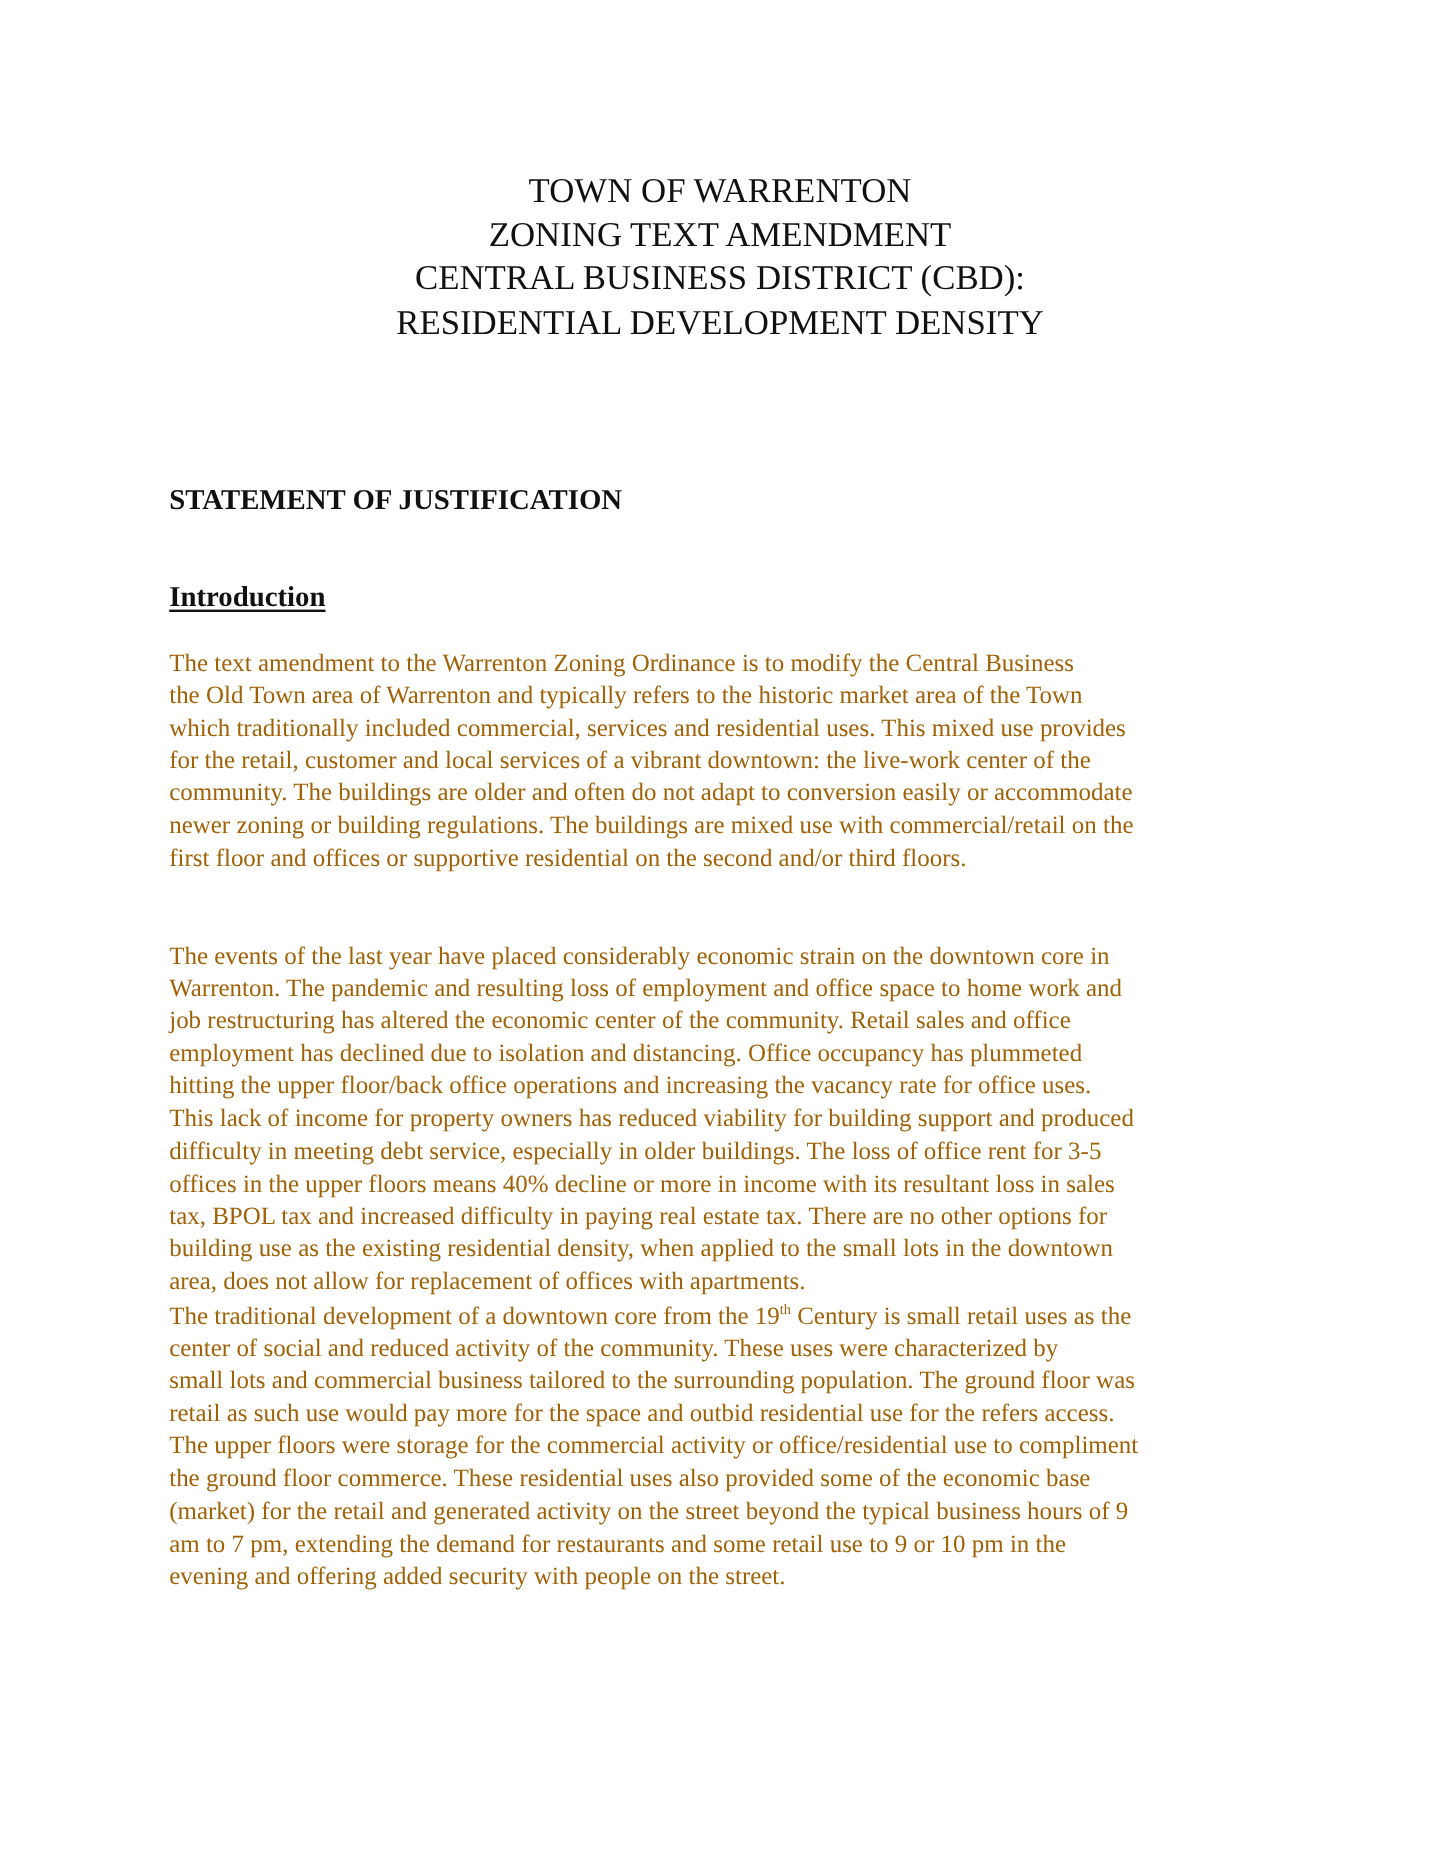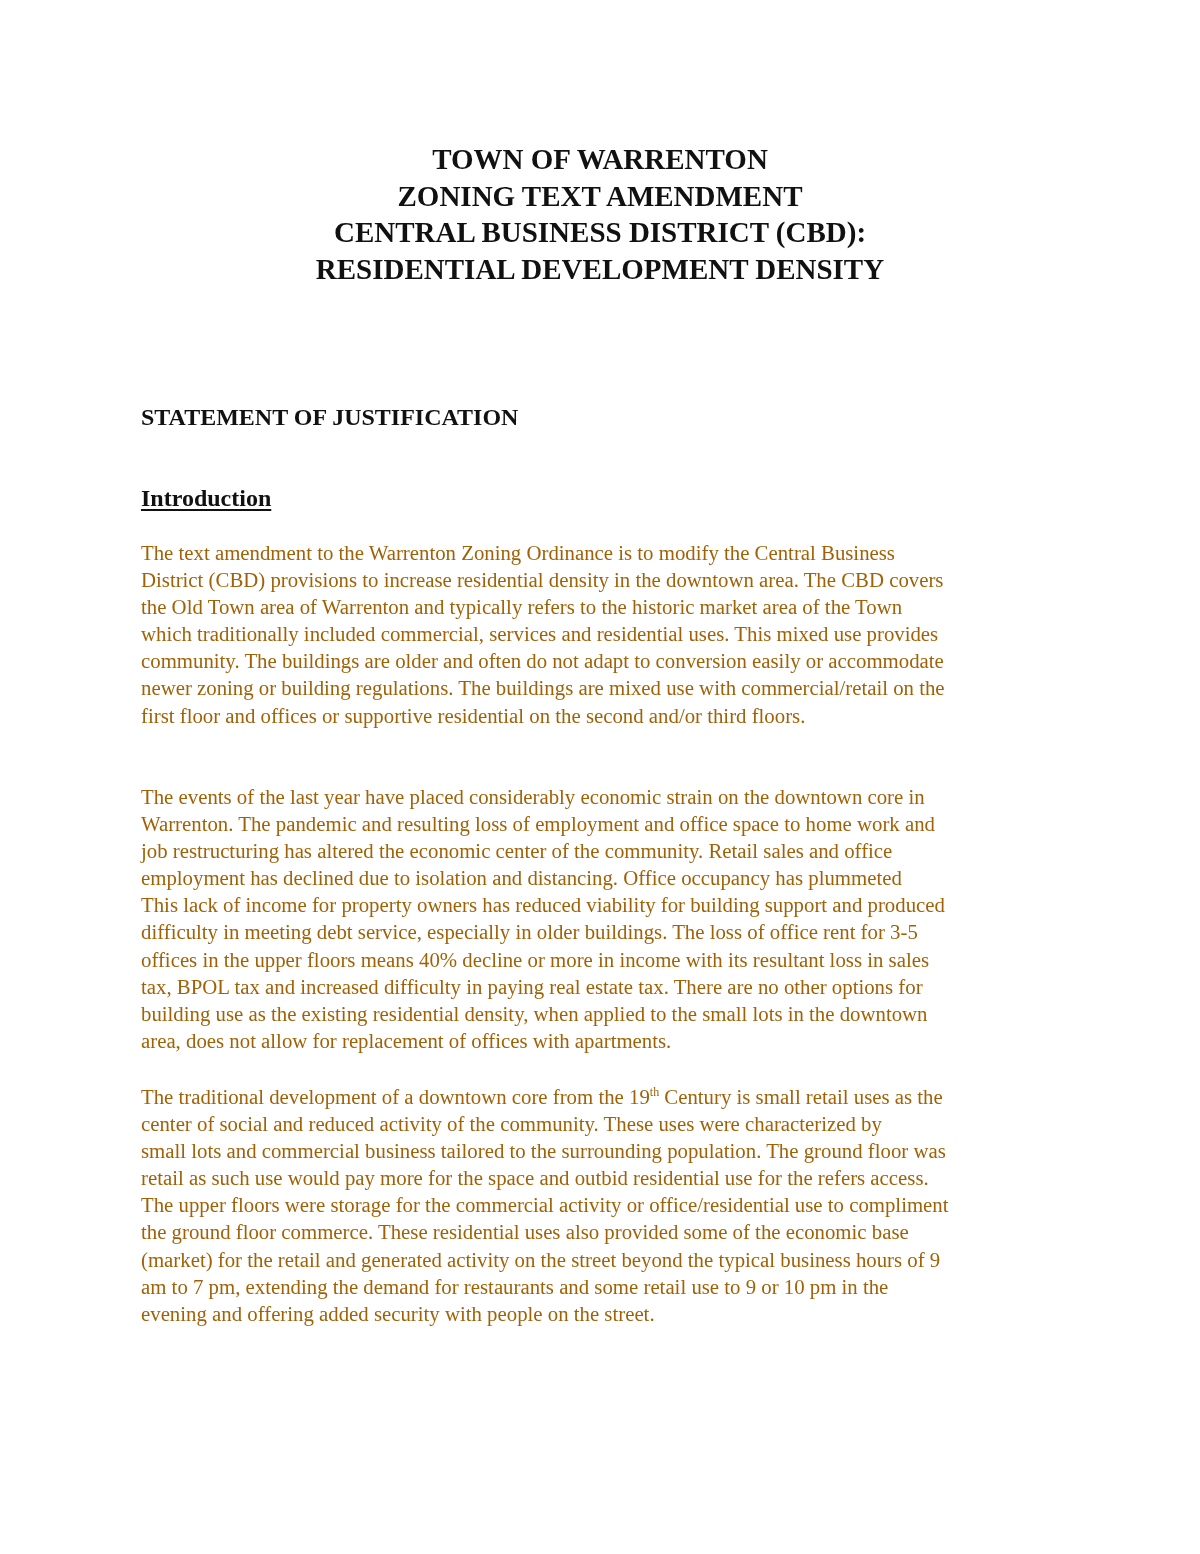--- a/index.html
+++ b/index.html
@@ -1,19 +1,19 @@
 <!DOCTYPE html>
 <html><head>
 <meta charset="utf-8">
 <style>
   html, body { margin: 0; padding: 0; background: #ffffff; }
   body { width: 1200px; height: 1554px; position: relative; overflow: hidden; color: #111; }
   .page { position: absolute; left: 0; top: 0; width: 1200px; height: 1554px; background: #fff; }
   .title-block { position: absolute; left: 0; top: 141px; width: 1200px; text-align: center;
-    font-family: "Liberation Serif", serif; font-weight: bold; font-size: 29px; line-height: 36.5px; color: #111; }
+    font-family: "Liberation Serif", serif; font-weight: normal; font-size: 29px; line-height: 36.5px; color: #111; }
   .title-line { display: block; white-space: nowrap; }
   .heading { position: absolute; left: 141px; font-family: "Liberation Serif", serif; font-weight: bold;
     font-size: 24px; color: #111; white-space: nowrap; }
   .statement { top: 404px; }
   .intro { top: 485px; text-decoration: underline; text-underline-offset: 3px; text-decoration-thickness: 2px; }
   .para { position: absolute; left: 141px; width: 930px; font-family: "Liberation Serif", serif;
     font-size: 20.8px; line-height: 27.1px; color: #a16207; }
   .para .ln { display: block; white-space: nowrap; }
   .p1 { top: 539px; }
   .p2 { top: 783px; }
@@ -30,33 +30,34 @@
     <span class="title-line">ZONING TEXT AMENDMENT</span>
     <span class="title-line">CENTRAL BUSINESS DISTRICT (CBD):</span>
     <span class="title-line">RESIDENTIAL DEVELOPMENT DENSITY</span>
   </div>
 
   <div class="heading statement">STATEMENT OF JUSTIFICATION</div>
   <div class="heading intro">Introduction</div>
 
   <div class="para p1">
     <span class="ln">The text amendment to the Warrenton Zoning Ordinance is to modify the Central Business</span>
-    <span class="ln">District (CBD) provisions to increase residential density in the downtown area.  The CBD covers</span>
     <span class="ln">the Old Town area of Warrenton and typically refers to the historic market area of the Town</span>
     <span class="ln">which traditionally included commercial, services and residential uses.  This mixed use provides</span>
+    <span class="ln">for the retail, customer and local services of a vibrant downtown: the live-work center of the</span>
     <span class="ln">community.  The buildings are older and often do not adapt to conversion easily or accommodate</span>
     <span class="ln">newer zoning or building regulations.  The buildings are mixed use with commercial/retail on the</span>
     <span class="ln">first floor and offices or supportive residential on the second and/or third floors.</span>
   </div>
 
   <div class="para p2">
     <span class="ln">The events of the last year have placed considerably economic strain on the downtown core in</span>
     <span class="ln">Warrenton.  The pandemic and resulting loss of employment and office space to home work and</span>
     <span class="ln">job restructuring has altered the economic center of the community.  Retail sales and office</span>
     <span class="ln">employment has declined due to isolation and distancing.  Office occupancy has plummeted</span>
+    <span class="ln">hitting the upper floor/back office operations and increasing the vacancy rate for office uses.</span>
     <span class="ln">This lack of income for property owners has reduced viability for building support and produced</span>
     <span class="ln">difficulty in meeting debt service, especially in older buildings.  The loss of office rent for 3-5</span>
     <span class="ln">offices in the upper floors means 40% decline or more in income with its resultant loss in sales</span>
     <span class="ln">tax, BPOL tax and increased difficulty in paying real estate tax.  There are no other options for</span>
     <span class="ln">building use as the existing residential density, when applied to the small lots in the downtown</span>
     <span class="ln">area, does not allow for replacement of offices with apartments.</span>
   </div>
 
   <div class="para p3">
     <span class="ln"><span>The traditional development of a downtown core from the 19</span><sup>th</sup><span> Century is small retail uses as the</span></span>

